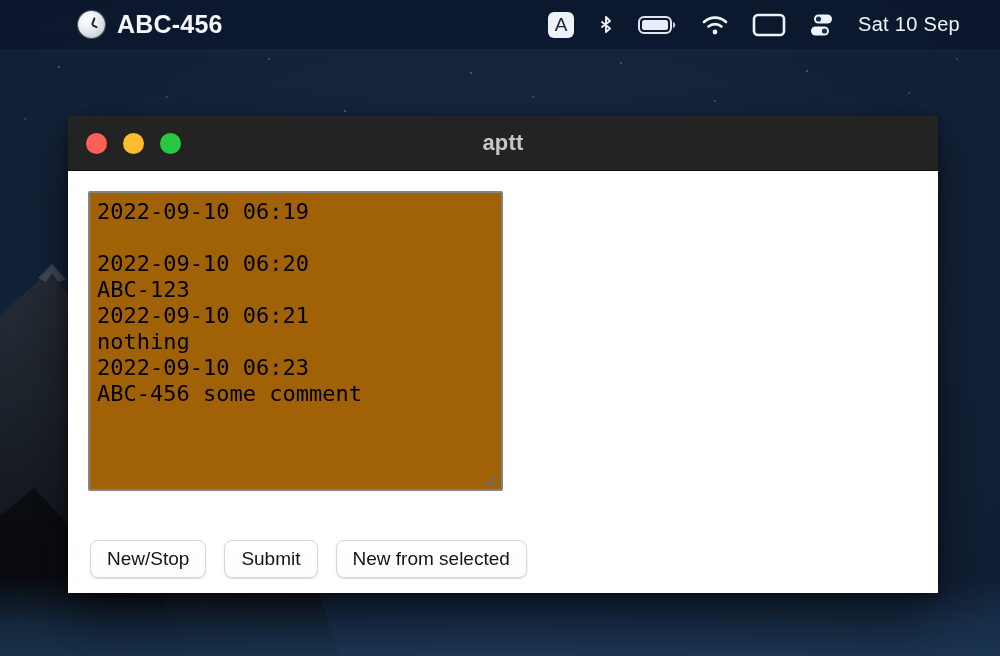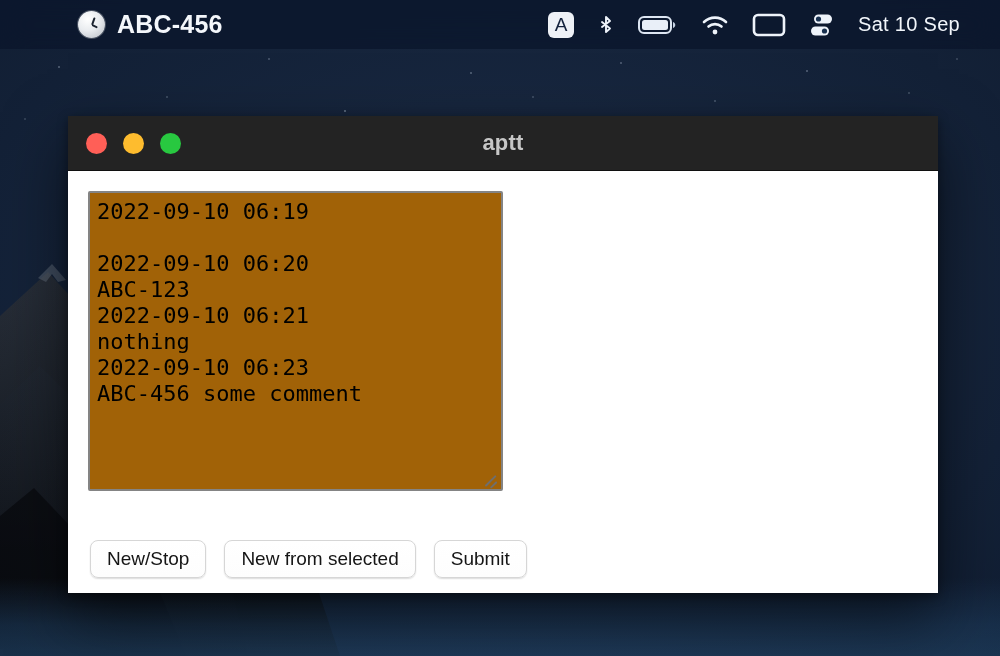--- a/index.html
+++ b/index.html
@@ -354,19 +354,19 @@
 ABC-456 some comment</textarea>
         <div class="resize-grip">
           <span></span>
             <span></span>
         </div>
       </div>
 
 
       <div class="buttons">
         <button class="btn">New/Stop</button>
+        <button class="btn">Submit</button>
         <button class="btn">New from selected</button>
-        <button class="btn">Submit</button>
       </div>
 
     </div>
   </div>
 </div>
 
 </body></html>

